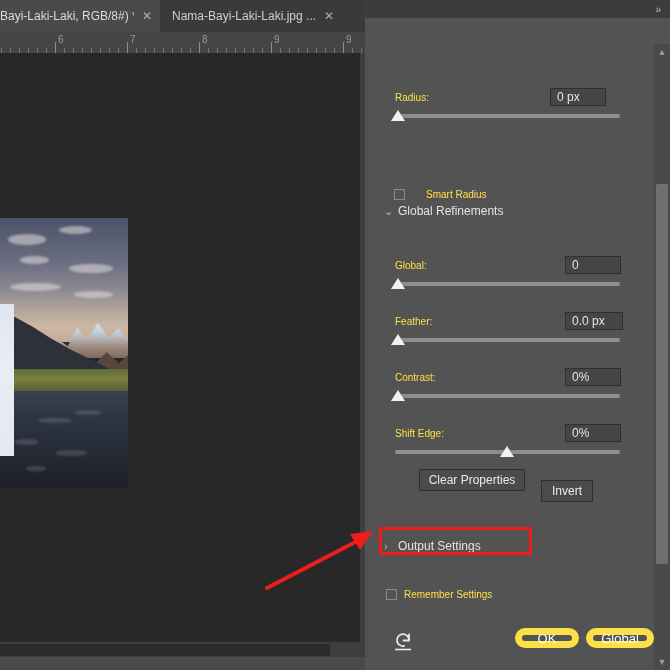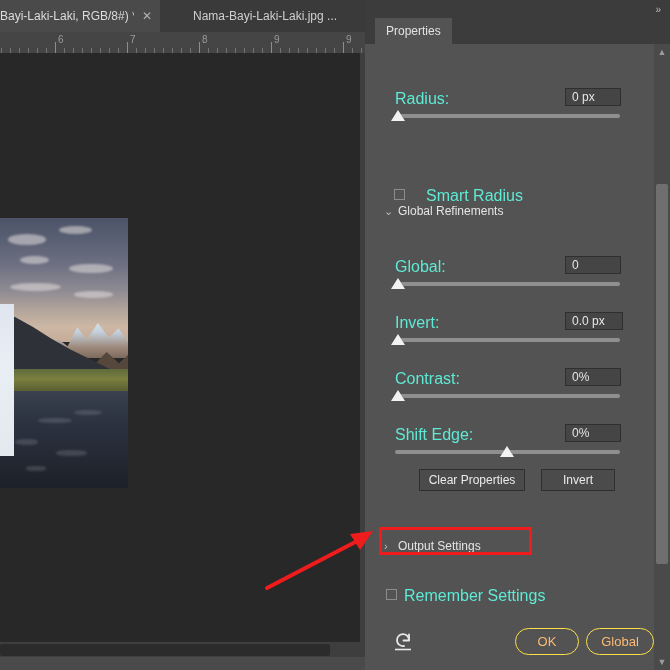--- a/index.html
+++ b/index.html
@@ -11,21 +11,21 @@
     color:#c8c8c8;
     -webkit-font-smoothing:antialiased;
   }
   #root{position:relative;width:670px;height:670px;}
 
   
   .doc-area{position:absolute;left:0;top:0;width:365px;height:670px;background:#2b2b2b;}
   .tabbar{position:absolute;left:0;top:0;width:365px;height:32px;background:#3a3a3a;}
   .tab{position:absolute;top:0;height:32px;display:flex;align-items:center;box-sizing:border-box;}
   .tab.active{left:-6px;width:166px;background:#4a4a4a;padding:0 8px 0 6px;}
-  .tab.inactive{left:160px;width:184px;background:#3a3a3a;padding:0 8px 0 12px;margin-left:21px;}
+  .tab.inactive{left:160px;width:184px;background:#3a3a3a;padding:0 8px 0 12px;}
   .tab-label{font-size:12px;color:#cfcfcf;white-space:nowrap;overflow:hidden;}
   .tab.active .tab-label{color:#dcdcdc;}
   .tab-close{margin-left:8px;font-size:12px;color:#b0b0b0;line-height:1;cursor:pointer;}
   .tabbar-rest{position:absolute;left:344px;top:0;width:21px;height:32px;background:#3a3a3a;}
 
   .ruler{position:absolute;left:0;top:32px;width:365px;height:21px;background:#454545;
          border-bottom:1px solid #2b2b2b;overflow:hidden;}
   .ruler .tickwrap{position:absolute;left:0;top:0;width:365px;height:21px;}
   .ruler .major{position:absolute;bottom:0;width:1px;height:11px;background:#8d8d8d;}
   .ruler .minor{position:absolute;bottom:0;width:1px;height:5px;background:#747474;}
@@ -60,38 +60,38 @@
   .panel{position:absolute;left:365px;top:0;width:305px;height:670px;background:#535353;}
   .panel-topstrip{position:absolute;left:0;top:0;width:305px;height:18px;background:#3c3c3c;}
   .dblchev{position:absolute;right:10px;top:4px;font-size:10px;color:#b9b9b9;letter-spacing:-1px;cursor:pointer;}
   .panel-tabrow{position:absolute;left:0;top:18px;width:305px;height:26px;background:#3c3c3c;}
   .ptab{position:absolute;left:10px;top:0;height:26px;padding:0 11px;display:flex;align-items:center;
         background:#535353;font-size:12px;color:#e2e2e2;cursor:pointer;}
   .panel-body{position:absolute;left:0;top:44px;width:289px;height:626px;background:#535353;overflow:hidden;}
   .leftrail{position:absolute;left:0;top:44px;width:6px;height:626px;background:#434343;}
 
   .row{position:absolute;}
-  .lbl{font-size:16px;color:#5eead4;white-space:nowrap;}
+  .lbl{font-size:10px;color:#fde047;white-space:nowrap;}
   .numbox{position:absolute;width:56px;height:18px;background:#454545;border:1px solid #2f2f2f;
           box-sizing:border-box;color:#e6e6e6;font-size:12px;display:flex;align-items:center;padding-left:6px;cursor:text;}
   .track{position:absolute;height:4px;background:#8f8f8f;border-radius:2px;}
   .thumb{position:absolute;width:15px;height:12px;cursor:pointer;}
   .thumb .tri{width:0;height:0;border-left:7.5px solid transparent;border-right:7.5px solid transparent;
               border-bottom:11px solid #f2f2f2;filter:drop-shadow(0 0 0 #666);}
 
   .cbx{position:absolute;width:11px;height:11px;border:1px solid #8b8b8b;background:#535353;box-sizing:border-box;cursor:pointer;}
 
   .sechead{position:absolute;display:flex;align-items:center;cursor:pointer;}
   .sechead .caret{font-size:11px;color:#b9b9b9;width:14px;display:inline-block;}
   .sechead .stxt{font-size:12px;color:#e4e4e4;font-weight:normal;}
 
   .btn{position:absolute;height:22px;background:#4b4b4b;border:1px solid #2f2f2f;box-sizing:border-box;
        display:flex;align-items:center;justify-content:center;color:#eaeaea;font-size:12px;cursor:pointer;}
-  .pillbtn{position:absolute;height:27px;background:#535353;border:1px solid #fde047;border-radius:14px;
-       box-sizing:border-box;display:flex;align-items:center;justify-content:center;color:#fdba74;font-size:13px;cursor:pointer;}
+  .pillbtn{position:absolute;height:20px;background:#535353;border:7px solid #fde047;border-radius:14px;
+       box-sizing:border-box;display:flex;align-items:center;justify-content:center;color:#ffffff;font-size:13px;cursor:pointer;}
 
   .highlight{position:absolute;border:3px solid #ee1c1c;box-sizing:border-box;pointer-events:none;}
 
   .vscroll{position:absolute;right:0;top:44px;width:16px;height:626px;background:#4a4a4a;}
   .vs-arrow{position:absolute;left:0;width:16px;height:16px;display:flex;align-items:center;justify-content:center;
             color:#9b9b9b;font-size:9px;cursor:pointer;}
   .vs-thumb{position:absolute;left:2px;width:12px;background:#6f6f6f;border-radius:2px;cursor:pointer;}
 
   .arrow-svg{position:absolute;left:255px;top:520px;width:125px;height:75px;pointer-events:none;}
   .reset-ico{position:absolute;width:22px;height:22px;cursor:pointer;}
@@ -195,34 +195,29 @@
     <div class="doc-edge"></div>
     <div class="doc-bottom"></div>
   </div>
 
   <div class="panel">
 
     <div class="panel-topstrip">
       <span class="dblchev">»</span>
     </div>
 
-    <div class="panel-tabrow">
-      <div class="ptab">
-        <span>Properties</span>
-      </div>
-    </div>
 
     <div class="leftrail"></div>
 
     <div class="panel-body">
 
       <div class="row" style="left:30px;top:46px">
         <span class="lbl">Radius:</span>
       </div>
-      <div class="numbox" style="left:200px;top:44px">
+      <div class="numbox" style="left:185px;top:44px">
         <span>0 px</span>
       </div>
       <div class="track" style="left:30px;top:70px;width:225px"></div>
       <div class="thumb" style="left:26px;top:66px">
           <div class="tri"></div>
         </div>
 
       <div class="cbx" style="left:29px;top:145px"></div>
       <div class="row" style="left:61px;top:143px">
         <span class="lbl">Smart Radius</span>
@@ -238,21 +233,21 @@
       </div>
       <div class="numbox" style="left:200px;top:212px">
         <span>0</span>
       </div>
       <div class="track" style="left:30px;top:238px;width:225px"></div>
       <div class="thumb" style="left:26px;top:234px">
           <div class="tri"></div>
         </div>
 
       <div class="row" style="left:30px;top:270px">
-        <span class="lbl">Invert:</span>
+        <span class="lbl">Feather:</span>
       </div>
       <div class="numbox" style="left:200px;top:268px;width:58px">
         <span>0.0 px</span>
       </div>
       <div class="track" style="left:30px;top:294px;width:225px"></div>
       <div class="thumb" style="left:26px;top:290px">
           <div class="tri"></div>
         </div>
 
       <div class="row" style="left:30px;top:326px">
@@ -273,21 +268,21 @@
         <span>0%</span>
       </div>
       <div class="track" style="left:30px;top:406px;width:225px"></div>
       <div class="thumb" style="left:135px;top:402px">
           <div class="tri"></div>
         </div>
 
       <div class="btn" style="left:54px;top:425px;width:106px">
         <span>Clear Properties</span>
       </div>
-      <div class="btn" style="left:176px;top:425px;width:74px">
+      <div class="btn" style="left:176px;top:436px;width:52px">
         <span>Invert</span>
       </div>
 
       <div class="sechead" style="left:19px;top:495px">
         <span class="caret">›</span>
         <span class="stxt">Output Settings</span>
       </div>
 
       <div class="cbx" style="left:21px;top:545px"></div>
       <div class="row" style="left:39px;top:543px">

